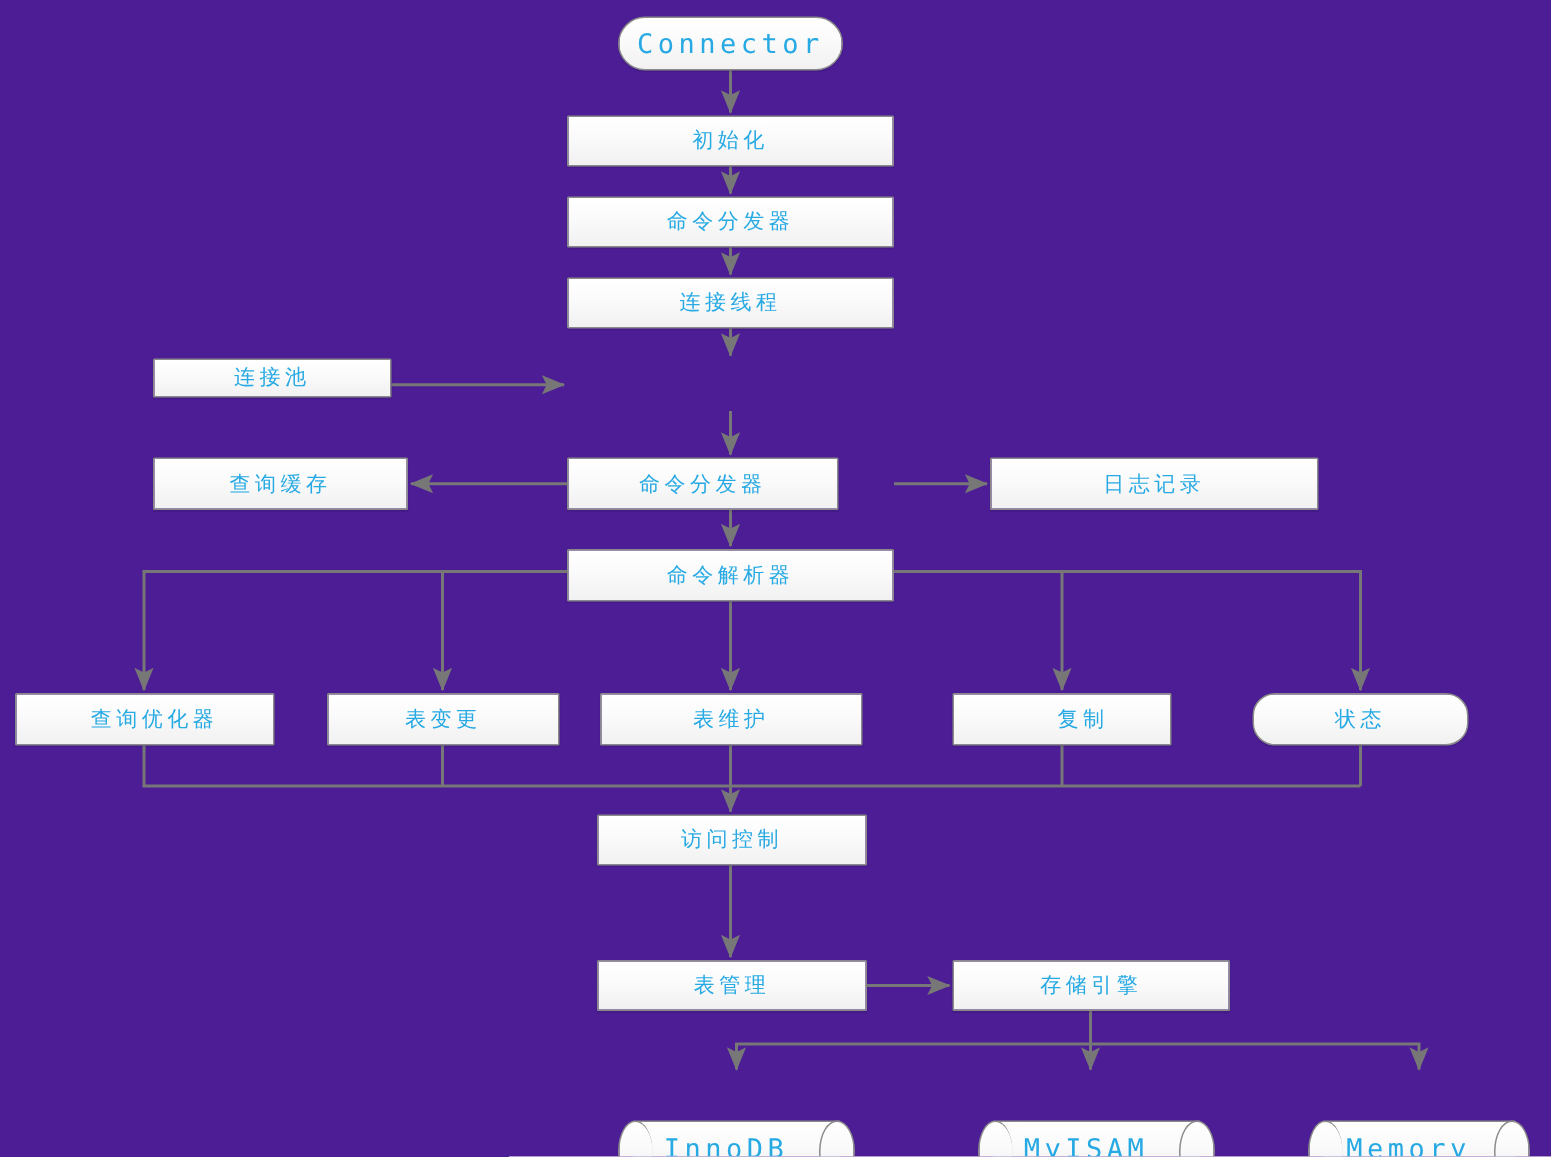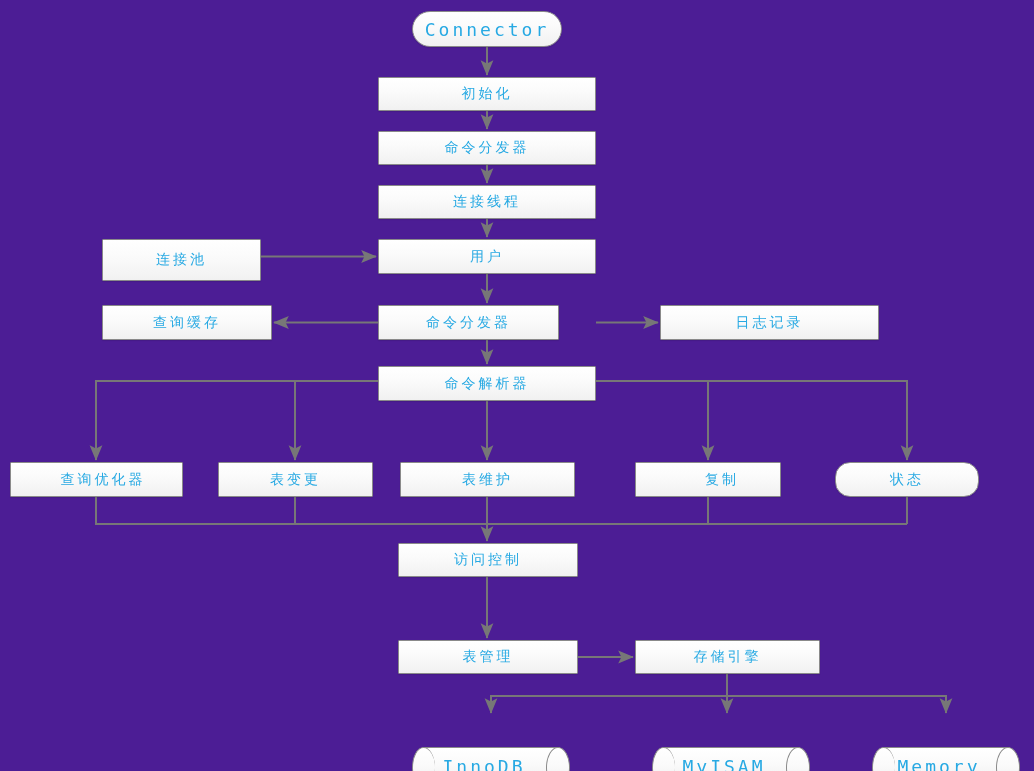--- a/index.html
+++ b/index.html
@@ -133,27 +133,24 @@
   </div>
 
   <div class="node cn" style="left:378px;top:131px;width:218px;height:34px;">
     <span class="lbl">命令分发器</span>
   </div>
 
   <div class="node cn" style="left:378px;top:185px;width:218px;height:34px;text-align:center;">
     <span class="lbl">连接线程</span>
   </div>
 
-  <div class="node cn" style="left:102px;top:239px;width:159px;height:42px;">
+  <div class="node cn" style="left:102px;top:239px;width:159px;height:26px;">
     <span class="lbl">连接池</span>
   </div>
 
-  <div class="node cn" style="left:378px;top:239px;width:218px;height:35px;">
-    <span class="lbl">用户</span>
-  </div>
 
   <div class="node cn" style="left:102px;top:305px;width:170px;height:35px;">
     <span class="lbl">查询缓存</span>
   </div>
 
   <div class="node cn" style="left:378px;top:305px;width:181px;height:35px;text-align:right;">
     <span class="lbl">命令分发器</span>
   </div>
 
   <div class="node cn" style="left:660px;top:305px;width:219px;height:35px;">

